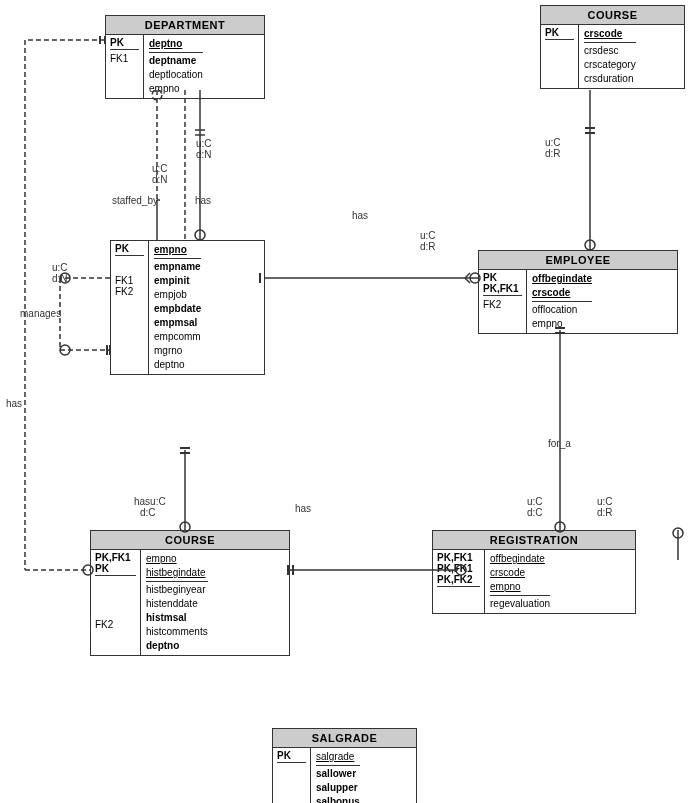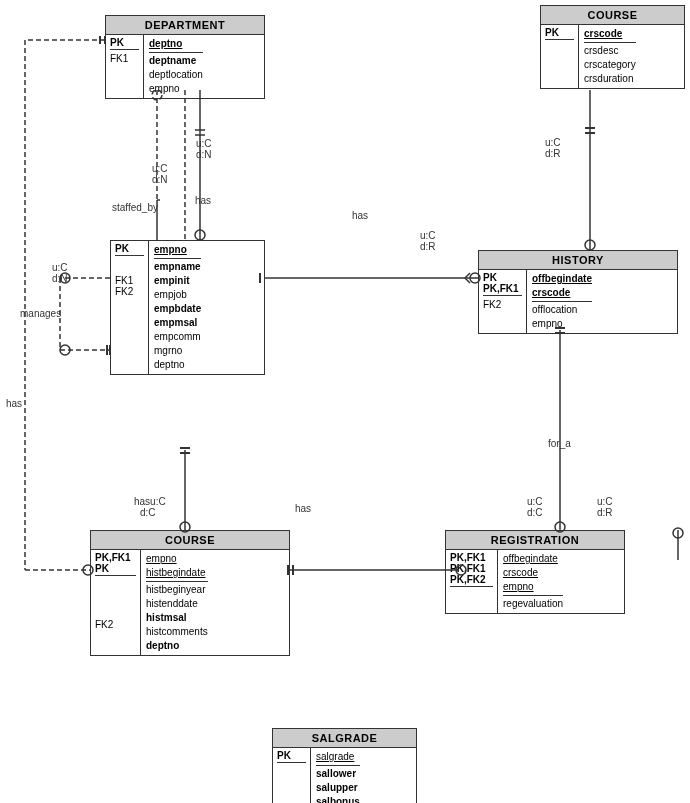--- a/index.html
+++ b/index.html
@@ -176,21 +176,21 @@
         <div class="attr-row"><span class="attr-underline attr-bold">crscode</span></div>
         <div class="section-divider"></div>
         <div class="attr-row">crsdesc</div>
         <div class="attr-row">crscategory</div>
         <div class="attr-row">crsduration</div>
       </div>
     </div>
   </div>
 
   <div class="entity" style="left:478px;top:250px;width:200px;">
-    <div class="entity-header">HISTORY</div>
+    <div class="entity-header">EMPLOYEE</div>
     <div class="entity-body">
       <div class="entity-pk-col" style="min-width:48px;">
         <div class="pk-row">
             <span class="pk-label">PK</span>
           </div>
         <div class="pk-row">
             <span class="pk-label">PK,FK1</span>
           </div>
         <div class="section-divider"></div>
         <div style="padding-top:2px;">FK2</div>
@@ -198,21 +198,21 @@
       <div class="entity-attrs-col">
         <div class="attr-row"><span class="attr-underline attr-bold">offbegindate</span></div>
         <div class="attr-row"><span class="attr-underline attr-bold">crscode</span></div>
         <div class="section-divider"></div>
         <div class="attr-row">offlocation</div>
         <div class="attr-row">empno</div>
       </div>
     </div>
   </div>
 
-  <div class="entity" style="left:445px;top:530px;width:180px;">
+  <div class="entity" style="left:432px;top:530px;width:204px;">
     <div class="entity-header">REGISTRATION</div>
     <div class="entity-body">
       <div class="entity-pk-col" style="min-width:52px;">
         <div class="pk-row">
             <span class="pk-label">PK,FK1</span>
           </div>
         <div class="pk-row">
             <span class="pk-label">PK,FK1</span>
           </div>
         <div class="pk-row">
@@ -322,21 +322,21 @@
 
     <line x1="555" y1="328" x2="565" y2="328" stroke="#333" stroke-width="2"></line>
     <line x1="555" y1="333" x2="565" y2="333" stroke="#333" stroke-width="2"></line>
 
     <circle cx="560" cy="527" r="5" fill="none" stroke="#333" stroke-width="1.5"></circle>
 
     <line x1="678" y1="560" x2="678" y2="530" stroke="#333" stroke-width="1.5"></line>
     <circle cx="678" cy="533" r="5" fill="none" stroke="#333" stroke-width="1.5"></circle>
   </svg>
 
-  <div class="label-text" style="left:112px;top:195px;margin-top:7px;">staffed_by</div>
+  <div class="label-text" style="left:112px;top:195px;">staffed_by</div>
   <div class="label-text" style="left:195px;top:195px;">has</div>
   <div class="label-text" style="left:152px;top:163px;">u:C</div>
   <div class="label-text" style="left:152px;top:174px;">d:N</div>
   <div class="label-text" style="left:196px;top:138px;">u:C</div>
   <div class="label-text" style="left:196px;top:149px;">d:N</div>
   <div class="label-text" style="left:52px;top:262px;">u:C</div>
   <div class="label-text" style="left:52px;top:273px;">d:N</div>
   <div class="label-text" style="left:20px;top:308px;">manages</div>
   <div class="label-text" style="left:6px;top:398px;">has</div>
   <div class="label-text" style="left:352px;top:210px;">has</div>

